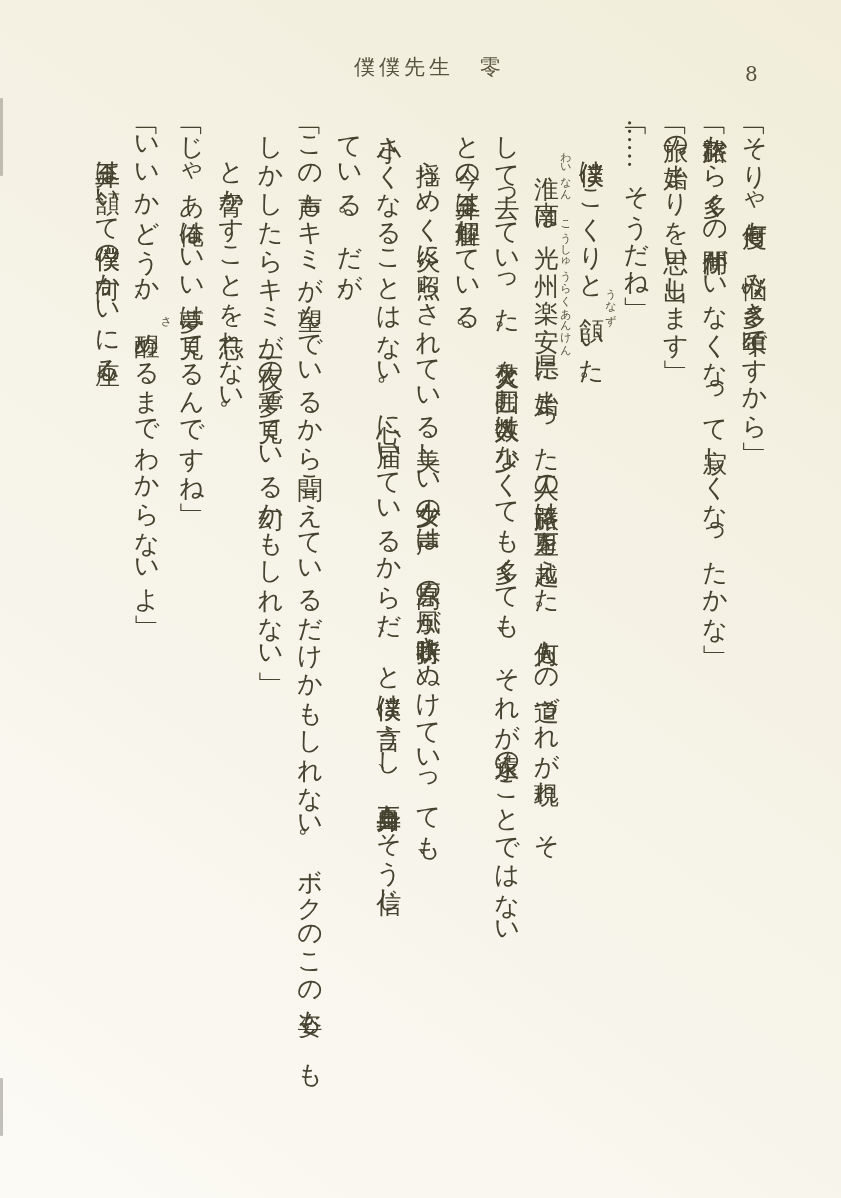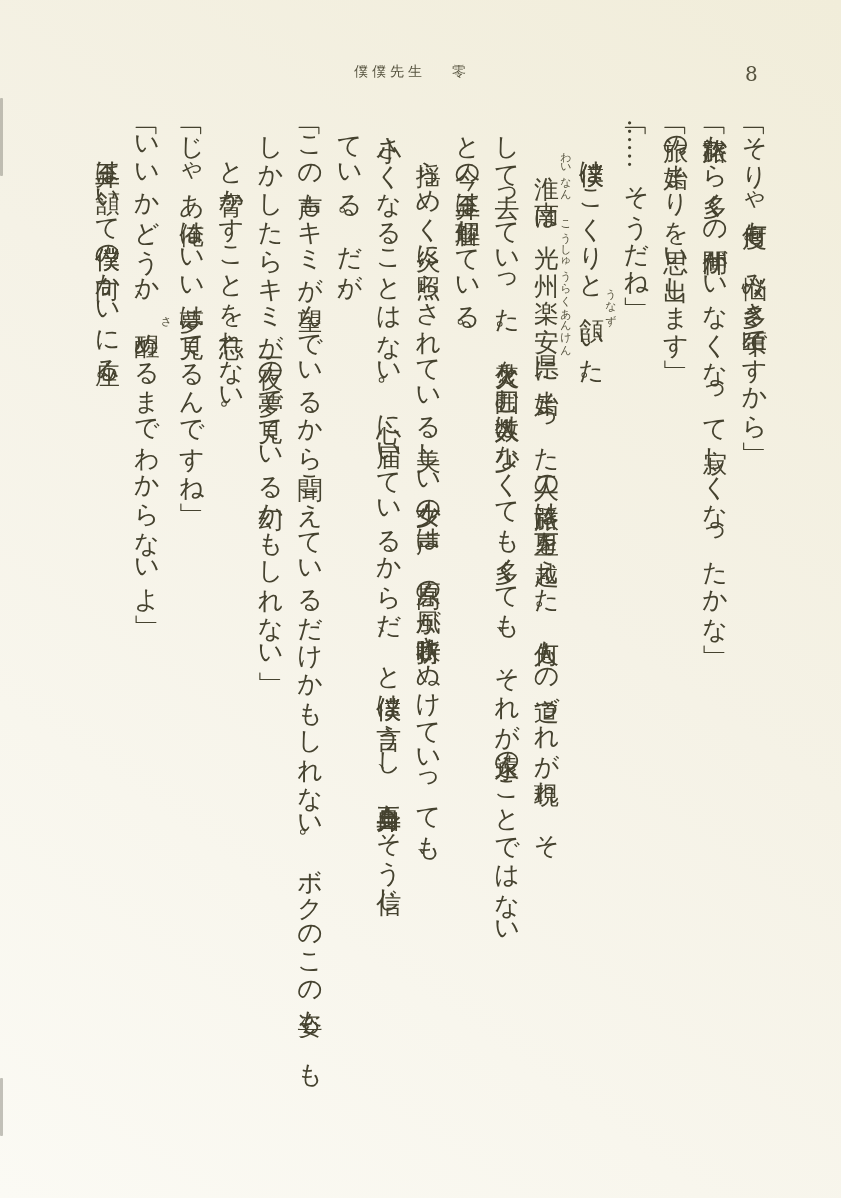--- a/index.html
+++ b/index.html
@@ -6,23 +6,23 @@
   .page{
     position:relative;
     width:841px;height:1198px;
     background:linear-gradient(215deg,#f1edda 0%,#f5f2e6 45%,#fbfaf4 100%);
     overflow:hidden;
     font-family:"DejaVu Serif","Liberation Serif",serif;
     color:#4a4738;
   }
   
   .running-head{
-    position:absolute;top:63px;left:354px;
+    position:absolute;top:53px;left:354px;
     display:flex;align-items:baseline;
-    font-size:14px;color:#56533f;font-family:Liberation Serif, serif;
+    font-size:21px;color:#56533f;font-family:Liberation Serif, serif;
   }
   .running-head .main{letter-spacing:4px;}
   .running-head .sub{margin-left:26px;letter-spacing:0;}
   .folio{
     position:absolute;top:62px;left:745px;
     font-size:20px;color:#56533f;
   }
   
   .text-block{
     position:absolute;

